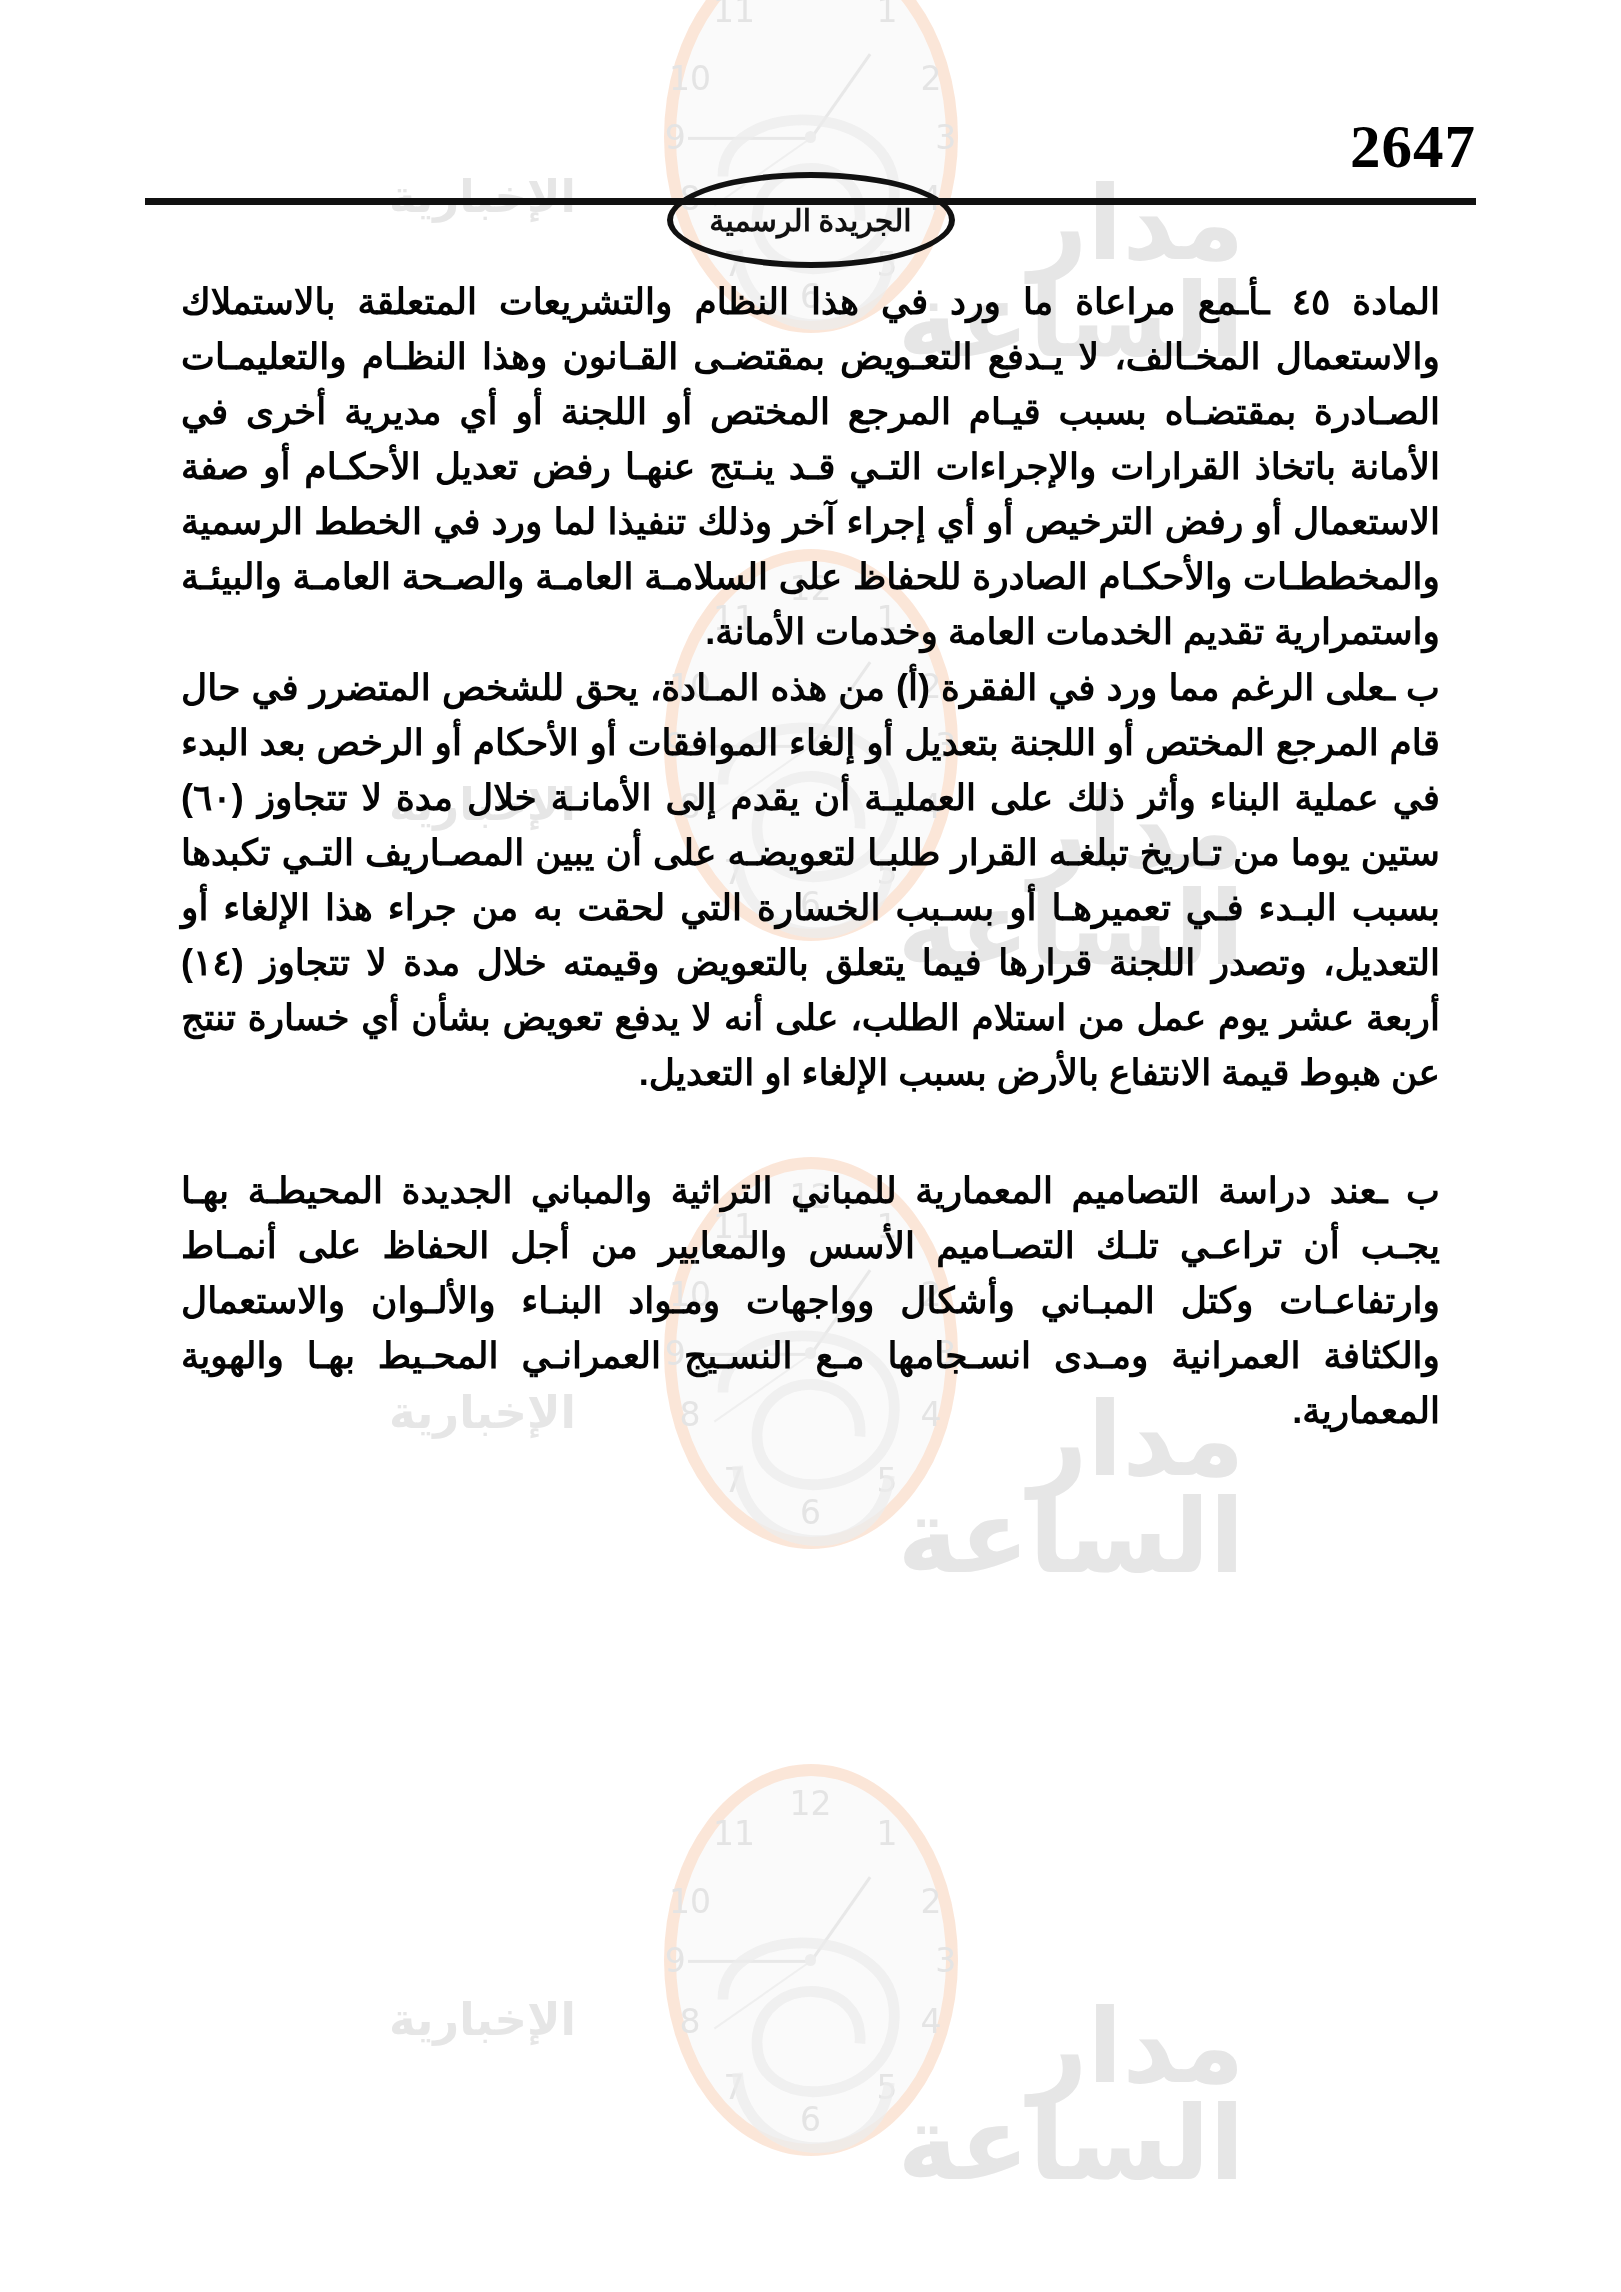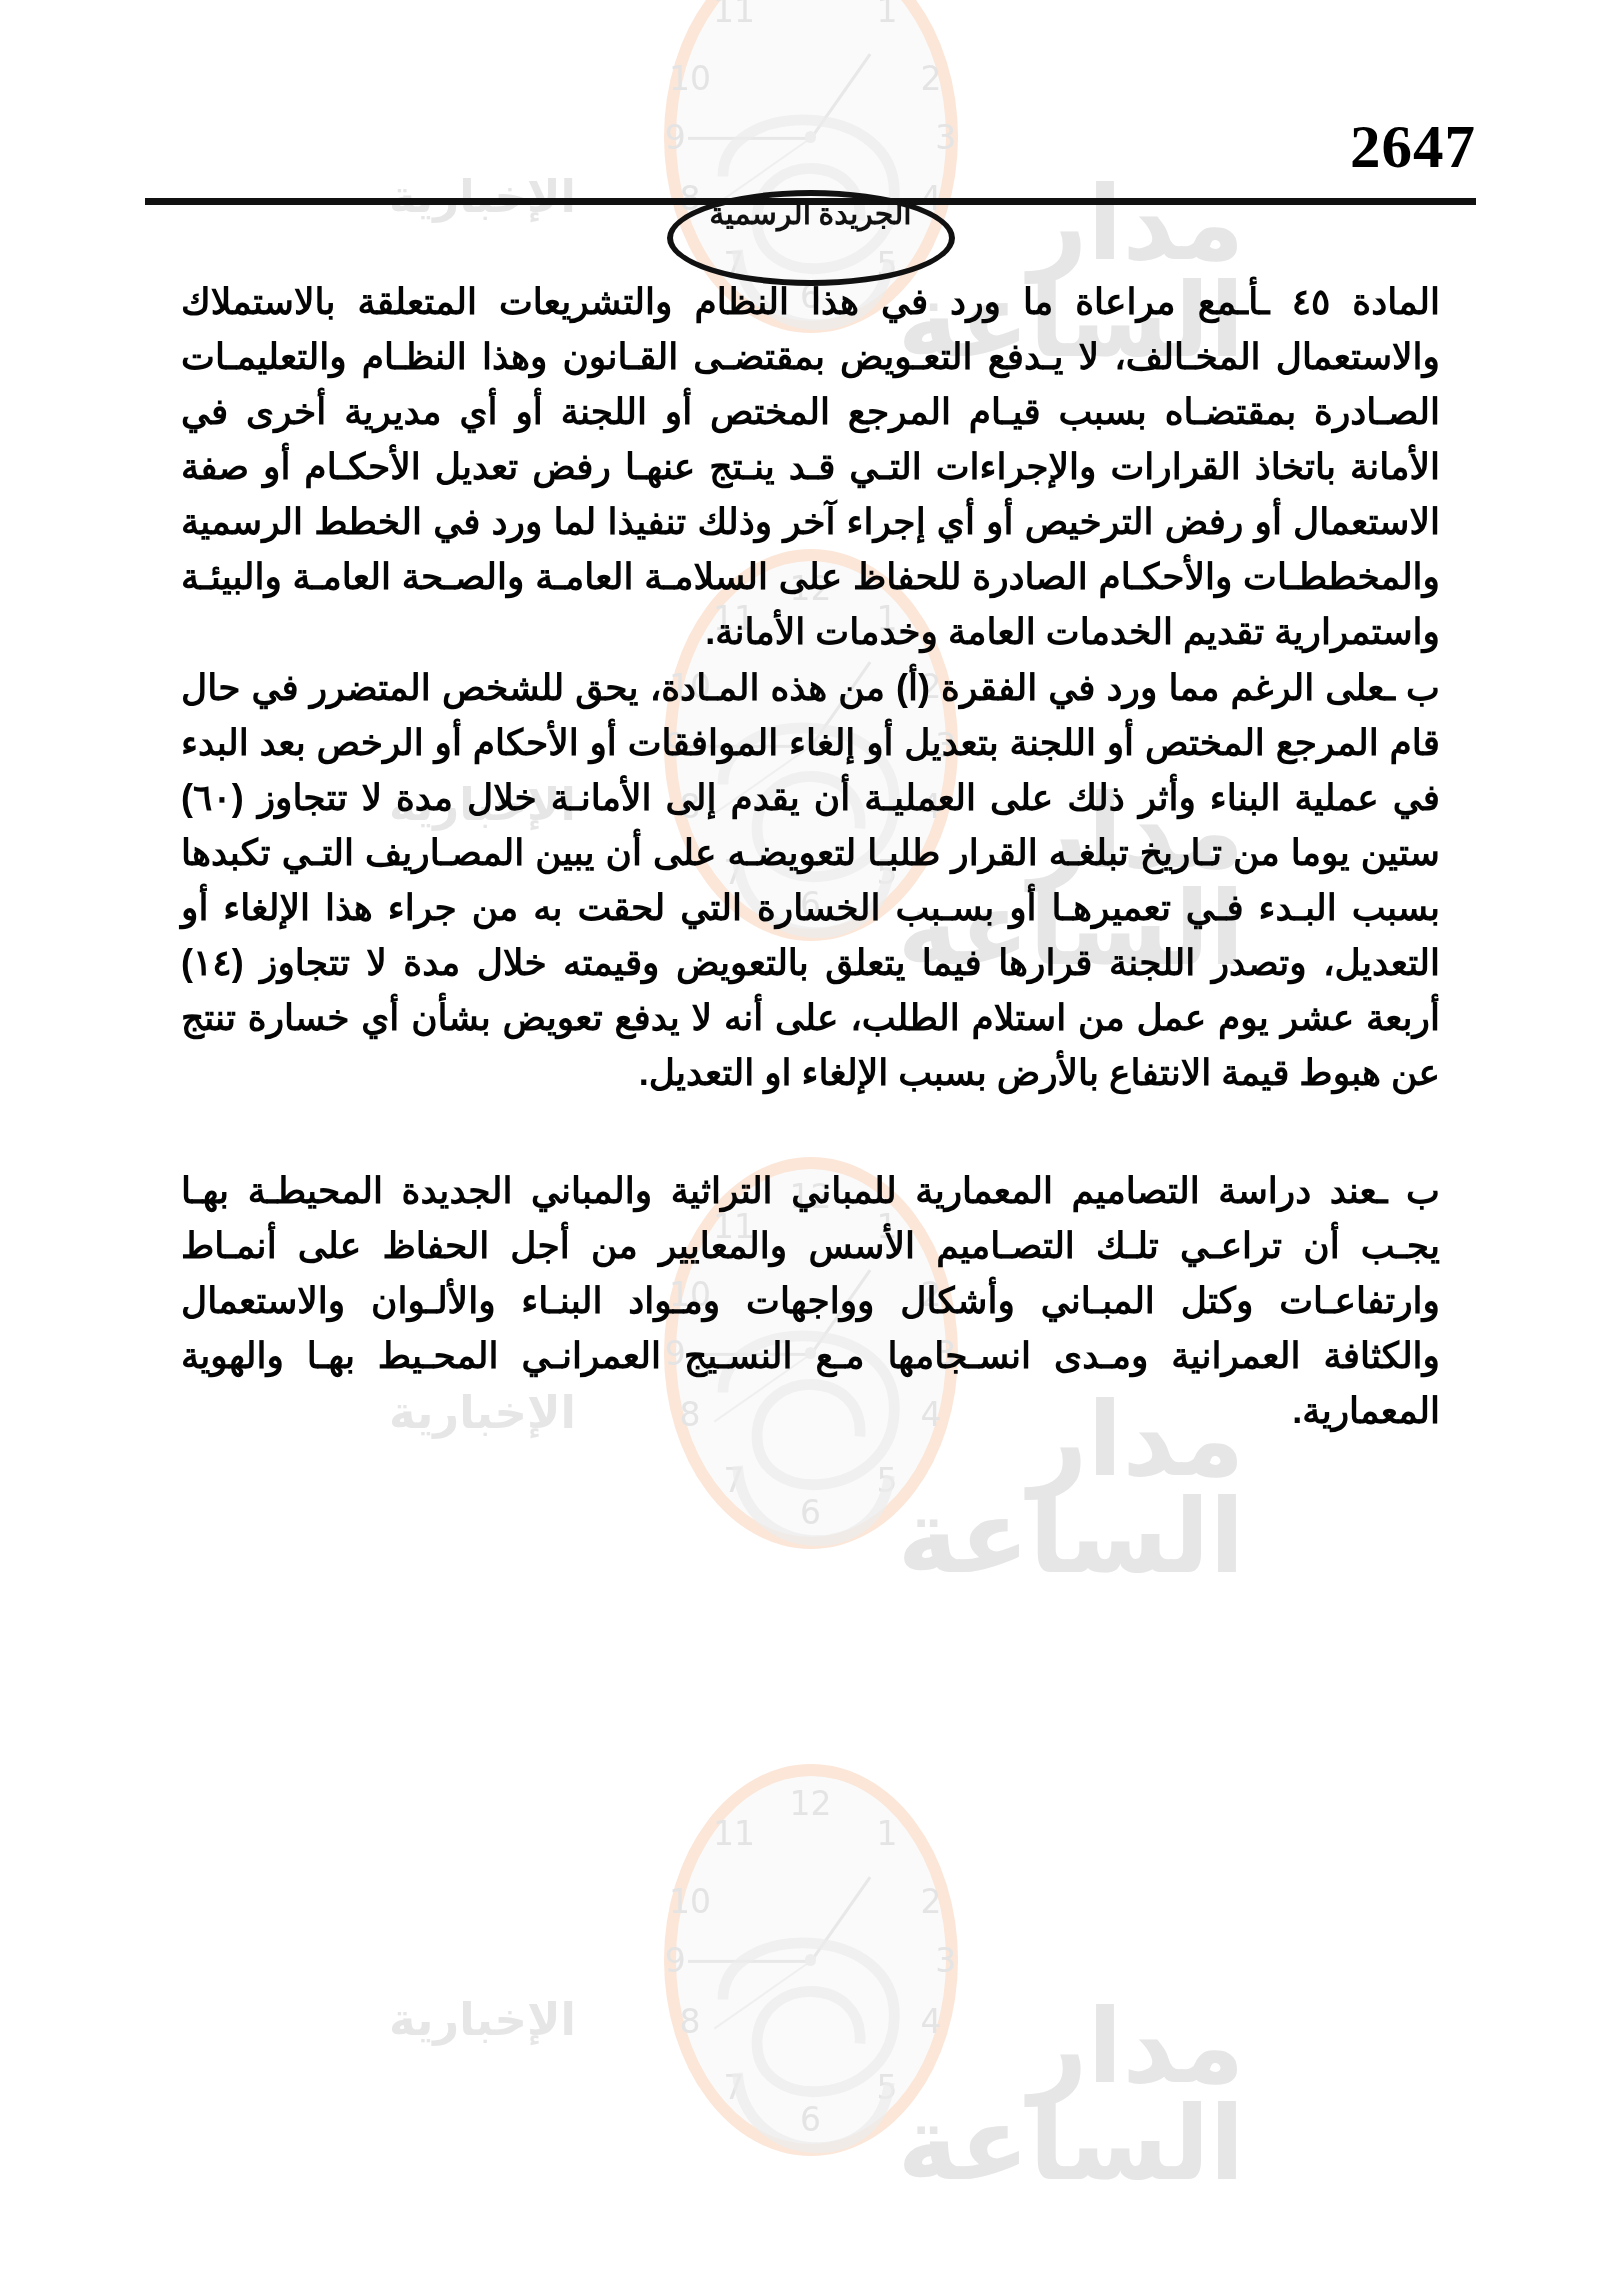--- a/index.html
+++ b/index.html
@@ -139,28 +139,29 @@
     left: 145px;
     right: 145px;
     top: 82px;
     height: 6.9px;
     background: #111111;
   }
 
   .gazette-oval {
     position: absolute;
     left: 50%;
-    top: 74px;
+    top: 56px;
     transform: translateX(-50%);
     width: 276px;
     height: 84px;
     border: 6.9px solid #111111;
     border-radius: 50%;
     background: transparent;
     display: flex;
+    align-items: center;
     justify-content: center;
   }
 
   .gazette-oval span {
     font-family: "Liberation Serif", "DejaVu Serif", serif;
     font-size: 30px;
     font-weight: 700;
     color: #111;
     background: transparent;
     padding: 0 5.9px;

